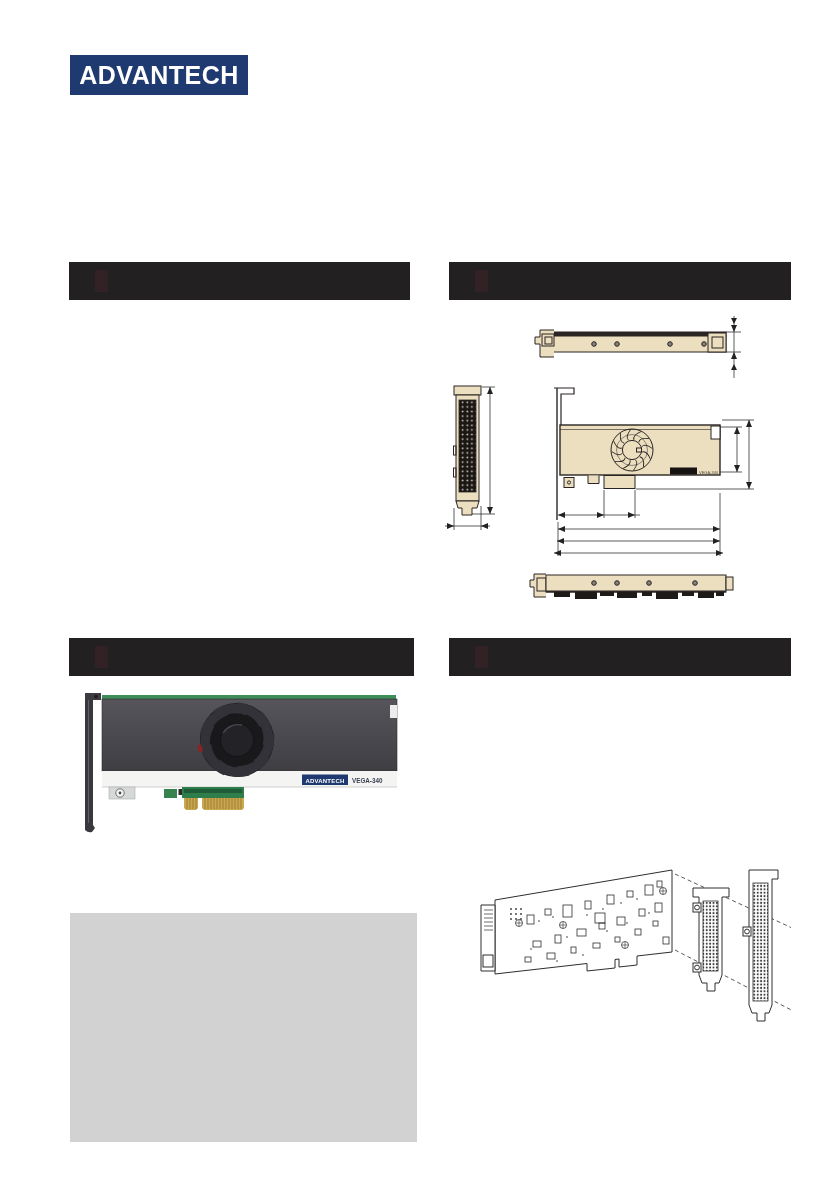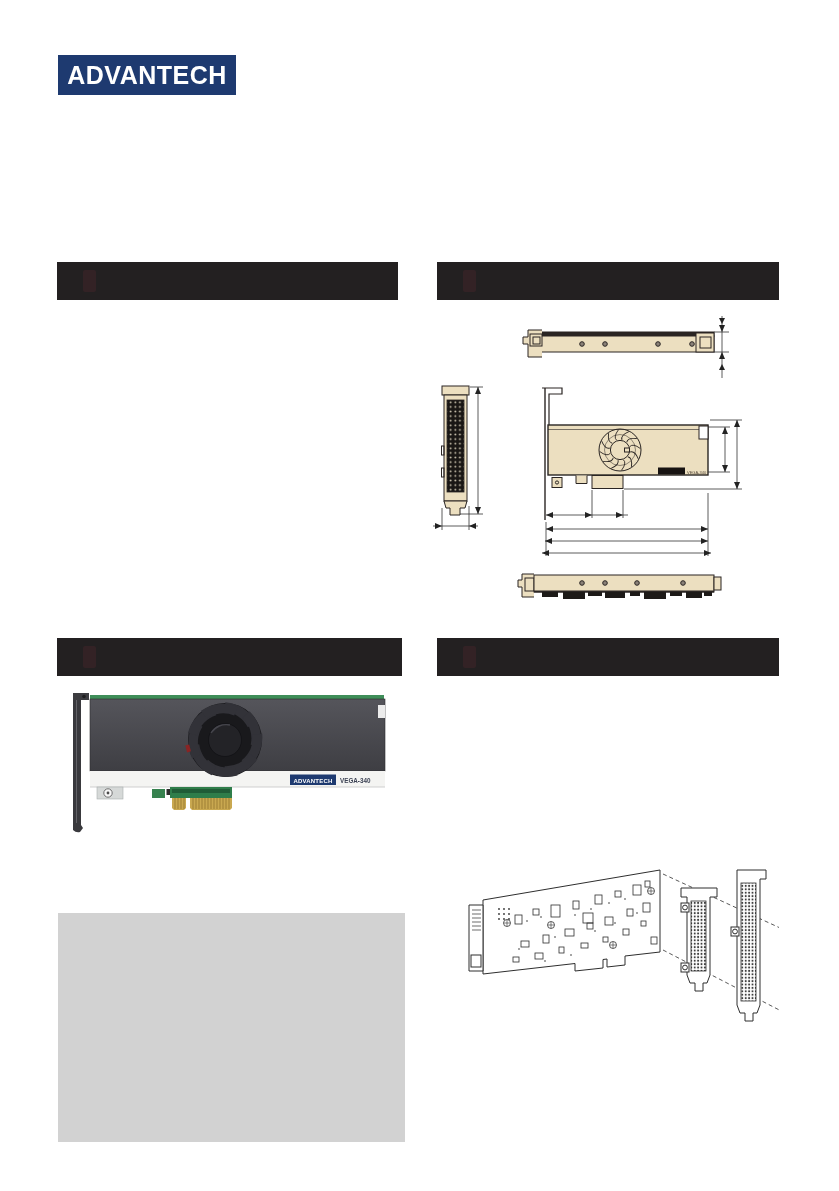--- a/index.html
+++ b/index.html
@@ -1,17 +1,17 @@
 <!DOCTYPE html>
 <html><head>
 <meta charset="utf-8">
 <style>
   html,body{margin:0;padding:0;background:#ffffff;}
   .page{position:relative;width:779px;height:1191px;background:#ffffff;overflow:hidden;
-        font-family:"Liberation Sans",sans-serif;}
+        font-family:"Liberation Sans",sans-serif;margin-left:12px;}
   .logo{position:absolute;left:58px;top:55px;width:178px;height:40px;background:#1e3a70;
         display:flex;align-items:center;justify-content:center;}
   .logo span{color:#ffffff;font-weight:bold;font-size:25px;letter-spacing:.5px;
         transform:scaleY(1.04);}
   .secbar{position:absolute;height:38px;background:#232021;}
   .secbar .sec-glyph{position:absolute;left:26px;top:8px;width:13px;height:22px;
         background:#46262a;opacity:.45;border-radius:2px;}
   #bar-tl{left:57px;top:262px;width:341px;}
   #bar-tr{left:437px;top:262px;width:346px;}
   #bar-ml{left:57px;top:638px;width:345px;}

